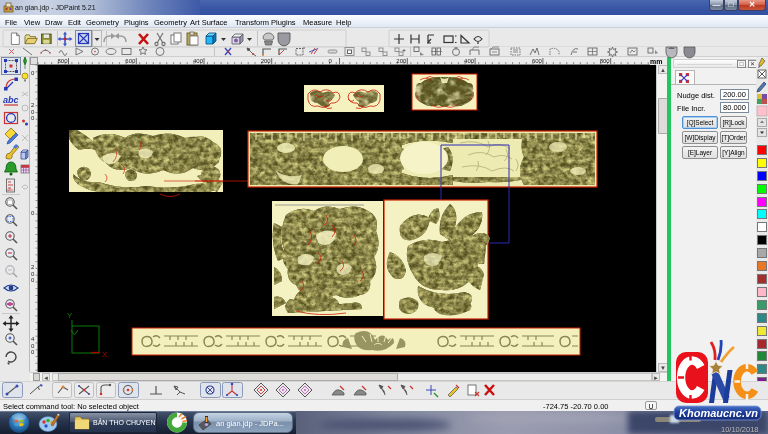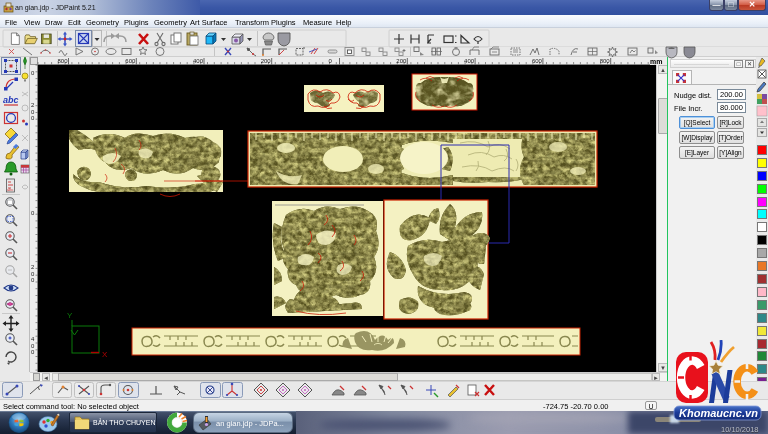--- a/index.html
+++ b/index.html
@@ -41,21 +41,21 @@
 #lefttools { left:0; top:57px; width:30px; height:315px; background:#e9e9e9; border-right:1px solid #bbb; }
 
 
 #canvas { left:38px; top:65px; width:618px; height:307px; background:#000; overflow:hidden; }
 
 
 #vscroll { left:656px; top:65px; width:11px; height:307px; background:#f3f3f1; border-left:1px solid #ccc; }
 #hscroll { left:30px; top:372px; width:637px; height:9px; background:#f3f3f1; border-top:1px solid #ccc; }
 
 
-#rpanel { left:667px; top:57px; width:89px; height:324px; background:#f1f1f1; border-left:1px solid #22c55e; }
+#rpanel { left:667px; top:57px; width:89px; height:324px; background:#f1f1f1; border-left:4px solid #22c55e; }
 
 
 #palette { left:756px; top:57px; width:12px; height:342px; background:#e9e9e9; }
 
 
 #btoolbar { left:0; top:381px; width:768px; height:18px; background:#e9e9e9; border-top:1px solid #d5d5d5; }
 .pbtn { position:absolute; width:36px; height:13px; background:linear-gradient(180deg,#f4f4f4,#dfdfdf); border:1px solid #8e8e8e; border-radius:2px; font-size:6.5px; line-height:12px; text-align:center; color:#000; white-space:nowrap; overflow:visible; }
 #palette .sw { position:absolute; left:1px; width:10px; height:10px; border:1px solid #777; }
 #statusbar { left:0; top:399px; width:768px; height:12px; background:#f0f0f0; border-top:1px solid #cfcfcf; font-size:7.5px; color:#000; }
 #taskbar { left:0; top:411px; width:768px; height:23px; background:linear-gradient(180deg,#46546e,#2a3750 40%,#141e30); overflow:hidden; }

